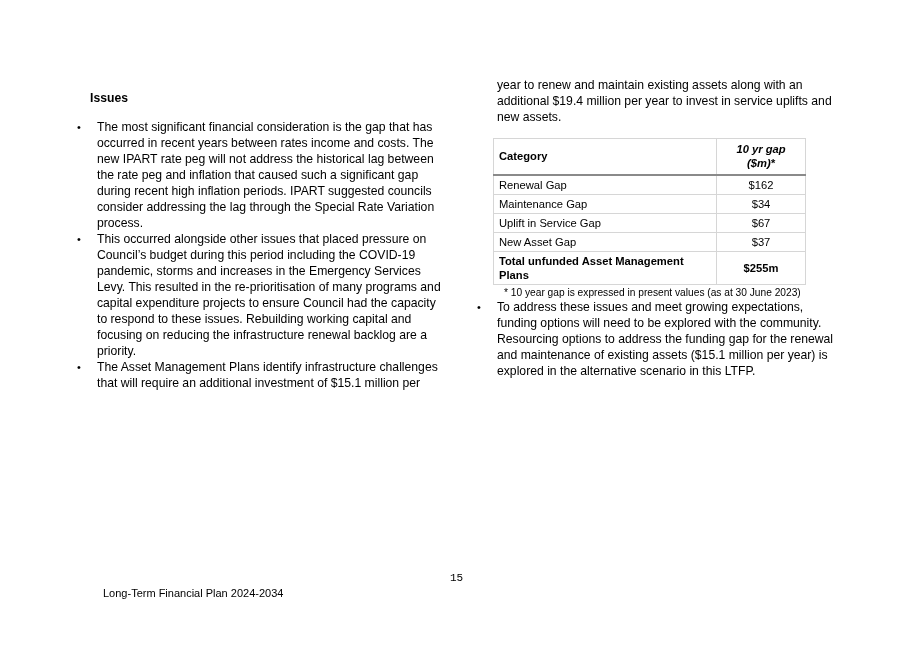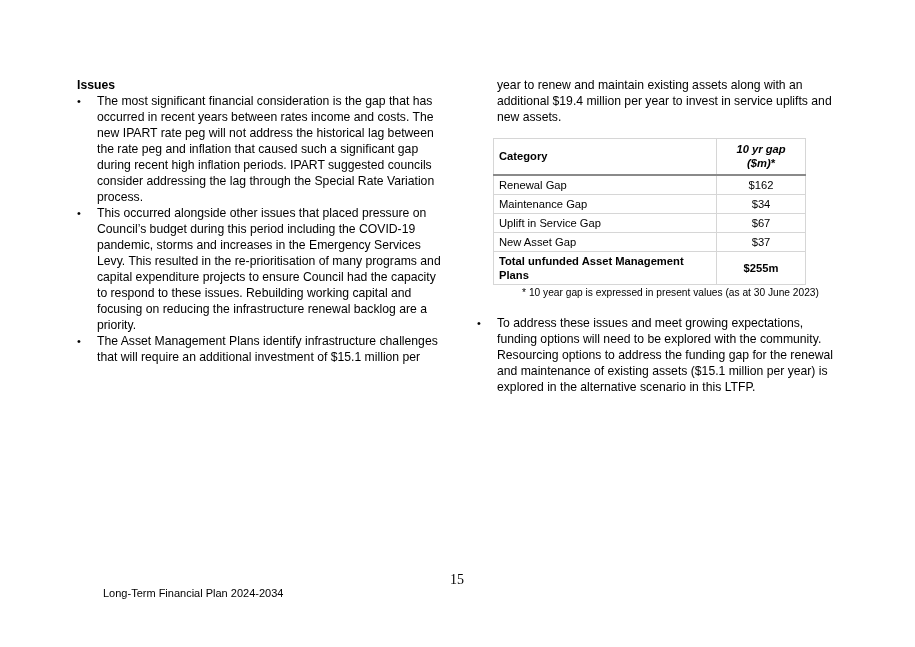--- a/index.html
+++ b/index.html
@@ -25,21 +25,21 @@
       top: 77px;
       width: 370px;
     }
     .col-right {
       left: 477px;
       top: 77px;
       width: 360px;
     }
     .heading {
       font-weight: bold;
-      margin: 0;
+      margin: 13px;
       height: 16px;
     }
     ul.bullets {
       list-style: none;
       margin: 0;
       padding: 0;
     }
     ul.bullets li {
       position: relative;
       padding-left: 20px;
@@ -85,32 +85,31 @@
     table.gap-table td.val {
       width: 78px;
       text-align: center;
     }
     table.gap-table tr.total td {
       font-weight: bold;
     }
     .footnote {
       font-size: 10.2px;
       line-height: 13px;
-      margin: 1px 0 16px 27px;
-      text-align: center;
+      margin: 1px 0 0 27px;
     }
     .second-list {
       margin-top: 17px;
     }
     .page-number {
       position: absolute;
       left: 450px;
       top: 572px;
-      font-size: 14px;
-      font-family: Liberation Serif, serif;
+      font-size: 11px;
+      font-family: Liberation Mono, monospace;
       text-align: center;
     }
     .footer-title {
       position: absolute;
       left: 77px;
       top: 587px;
       font-size: 11px;
       font-family: "Liberation Sans", sans-serif;
       margin-left: 26px;
     }

